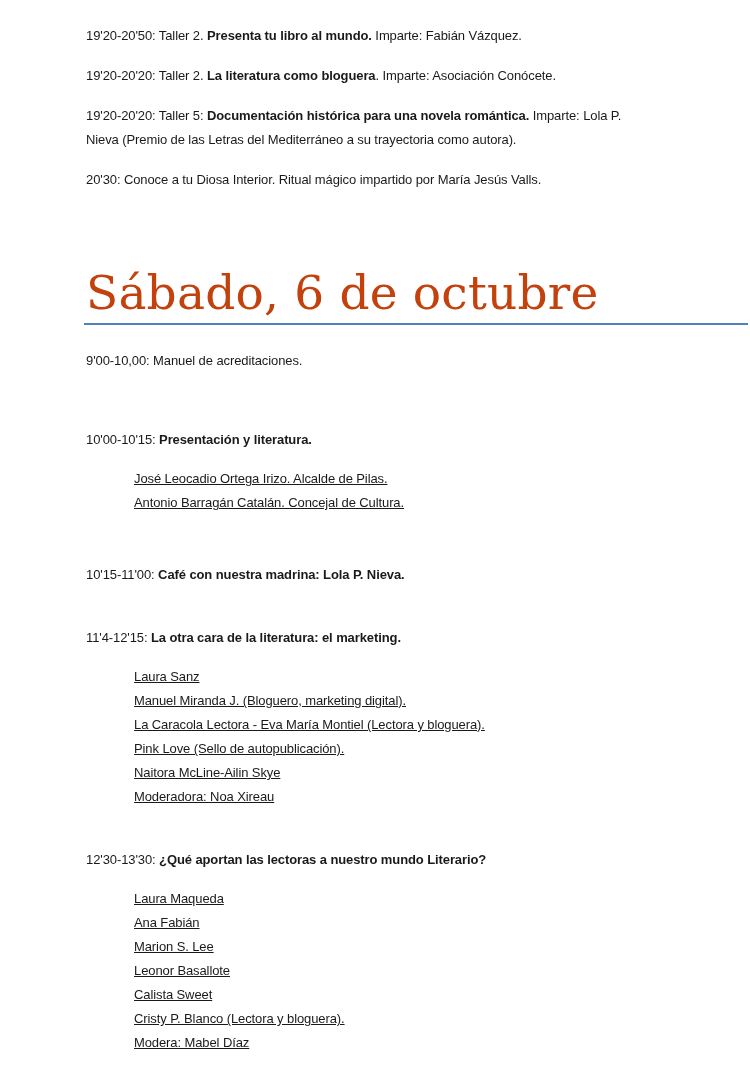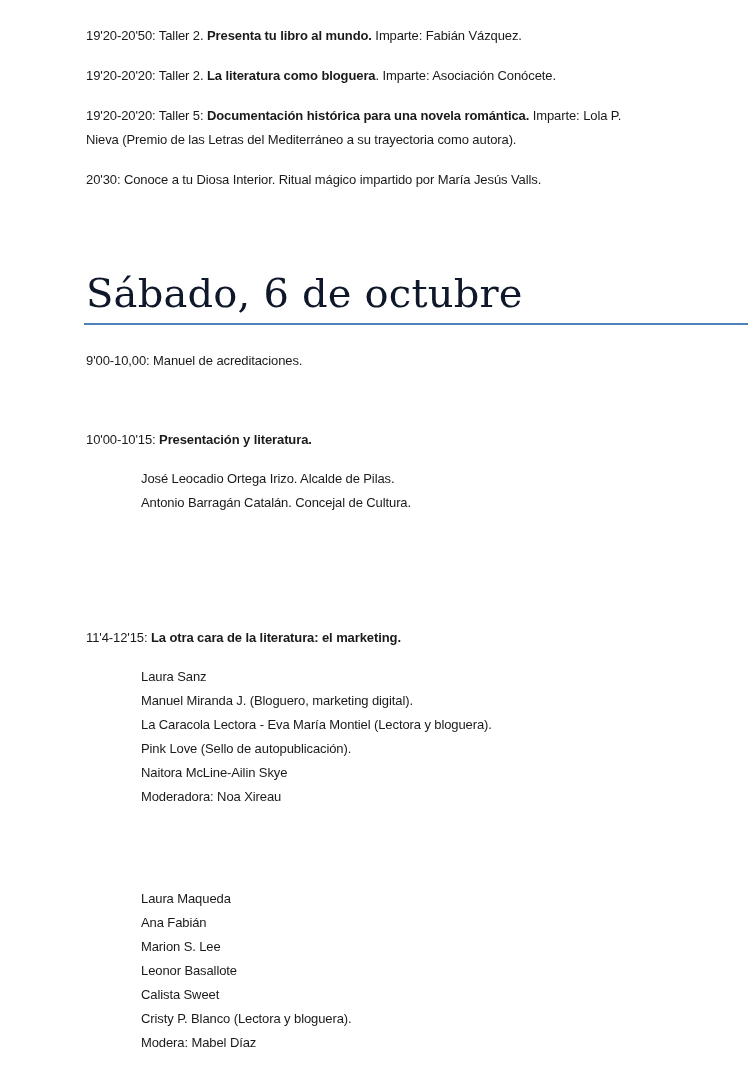--- a/index.html
+++ b/index.html
@@ -24,29 +24,29 @@
     }
     .line {
       position: absolute;
       left: 86px;
       font-size: 13px;
       line-height: 24px;
       white-space: nowrap;
       letter-spacing: -0.1px;
     }
     .line b { font-weight: bold; }
-    .indent { left: 141px; }
+    .indent { left: 134px; text-decoration: underline; }
     .heading {
       position: absolute;
       left: 86px;
       top: 268px;
       font-family: "DejaVu Serif", "Liberation Serif", serif;
-      font-size: 40px;
+      font-size: 47px;
       line-height: 50px;
-      color: #0f172a;
+      color: #c2410c;
       white-space: nowrap;
       letter-spacing: 0.2px;
     }
     .rule {
       position: absolute;
       left: 84px;
       top: 323px;
       width: 664px;
       height: 0;
       border-top: 2px solid #4f81bd;
@@ -80,31 +80,37 @@
   <div class="line" style="top:349px">
     <span>9'00-10,00:</span><span> Manuel de acreditaciones.</span>
   </div>
 
   <div class="line" style="top:428px">
     <span>10'00-10'15:</span> <b>Presentación y literatura.</b>
   </div>
   <div class="line indent" style="top:467px">José Leocadio Ortega Irizo. Alcalde de Pilas.</div>
   <div class="line indent" style="top:491px">Antonio Barragán Catalán. Concejal de Cultura.</div>
 
+  <div class="line" style="top:563px">
+    <span>10'15-11'00:</span> <b>Café con nuestra madrina: Lola P. Nieva.</b>
+  </div>
 
   <div class="line" style="top:626px">
     <span>11'4-12'15:</span> <b>La otra cara de la literatura: el marketing.</b>
   </div>
   <div class="line indent" style="top:665px">Laura Sanz</div>
   <div class="line indent" style="top:689px">Manuel Miranda J. (Bloguero, marketing digital).</div>
   <div class="line indent" style="top:713px">La Caracola Lectora - Eva María Montiel (Lectora y bloguera).</div>
   <div class="line indent" style="top:737px">Pink Love (Sello de autopublicación).</div>
   <div class="line indent" style="top:761px">Naitora McLine-Ailin Skye</div>
   <div class="line indent" style="top:785px">Moderadora: Noa Xireau</div>
 
+  <div class="line" style="top:848px">
+    <span>12'30-13'30:</span> <b>¿Qué aportan las lectoras a nuestro mundo Literario?</b>
+  </div>
   <div class="line indent" style="top:887px">Laura Maqueda</div>
   <div class="line indent" style="top:911px">Ana Fabián</div>
   <div class="line indent" style="top:935px">Marion S. Lee</div>
   <div class="line indent" style="top:959px">Leonor Basallote</div>
   <div class="line indent" style="top:983px">Calista Sweet</div>
   <div class="line indent" style="top:1007px">Cristy P. Blanco (Lectora y bloguera).</div>
   <div class="line indent" style="top:1031px">Modera: Mabel Díaz</div>
 
 </div>
 

